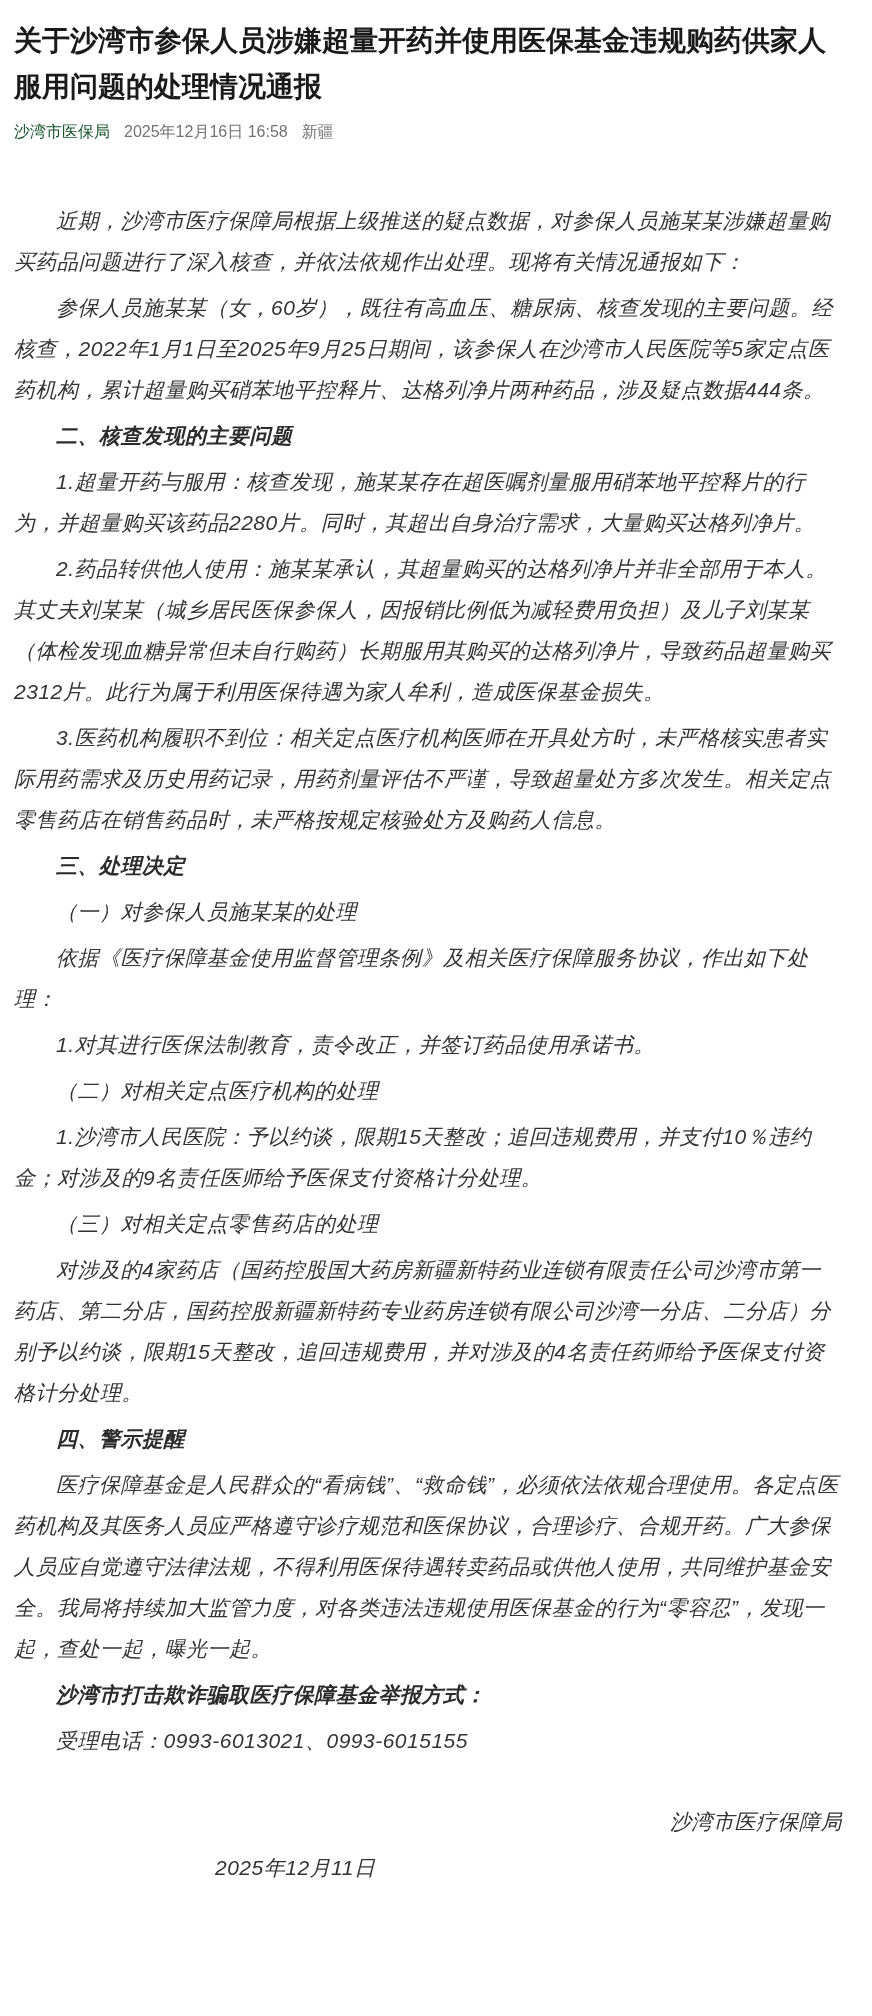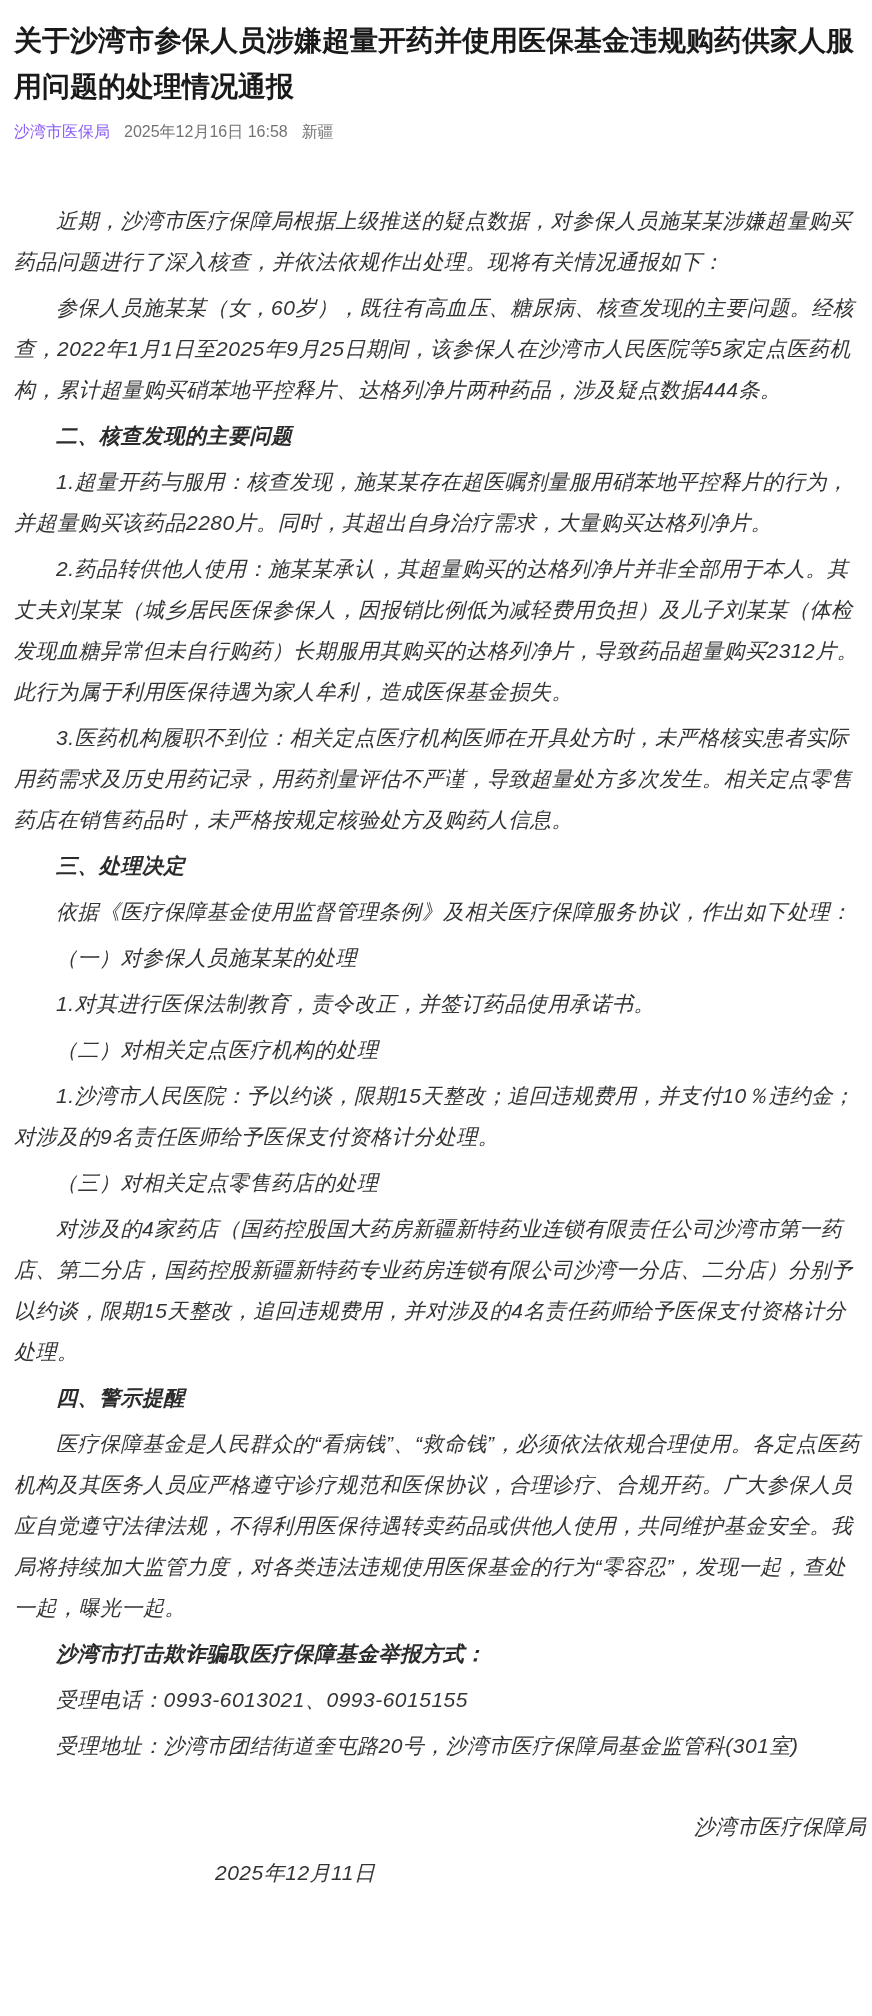--- a/index.html
+++ b/index.html
@@ -8,42 +8,42 @@
     background: #ffffff;
   }
   body {
     width: 872px;
     height: 2016px;
     overflow: hidden;
     font-family: "Liberation Sans", sans-serif;
     -webkit-font-smoothing: antialiased;
   }
   .page {
-    padding: 18px 6px 0 14px;
+    padding: 18px 30px 0 14px;
     box-sizing: border-box;
   }
   h1.title {
     margin: 0;
     font-size: 28px;
     line-height: 46px;
     font-weight: 700;
     color: #1a1a1a;
     letter-spacing: 0px;
   }
   .byline {
     margin-top: 10px;
     display: flex;
     align-items: baseline;
     gap: 14px;
     font-size: 16px;
     line-height: 24px;
     white-space: nowrap;
   }
   .byline .author {
-    color: #8b5cf6;
+    color: #14532d;
     text-decoration: none;
     cursor: pointer;
   }
   .byline .meta {
     color: #737373;
   }
   .content {
     margin-top: 56px;
     font-size: 21px;
     color: #333333;
@@ -85,29 +85,28 @@
   </div>
 
   <div class="content">
     <p class="p">近期，沙湾市医疗保障局根据上级推送的疑点数据，对参保人员施某某涉嫌超量购买药品问题进行了深入核查，并依法依规作出处理。现将有关情况通报如下：</p>
     <p class="p">参保人员施某某（女，60岁），既往有高血压、糖尿病、核查发现的主要问题。经核查，2022年1月1日至2025年9月25日期间，该参保人在沙湾市人民医院等5家定点医药机构，累计超量购买硝苯地平控释片、达格列净片两种药品，涉及疑点数据444条。</p>
     <p class="h">二、核查发现的主要问题</p>
     <p class="p">1.超量开药与服用：核查发现，施某某存在超医嘱剂量服用硝苯地平控释片的行为，并超量购买该药品2280片。同时，其超出自身治疗需求，大量购买达格列净片。</p>
     <p class="p">2.药品转供他人使用：施某某承认，其超量购买的达格列净片并非全部用于本人。其丈夫刘某某（城乡居民医保参保人，因报销比例低为减轻费用负担）及儿子刘某某（体检发现血糖异常但未自行购药）长期服用其购买的达格列净片，导致药品超量购买2312片。此行为属于利用医保待遇为家人牟利，造成医保基金损失。</p>
     <p class="p">3.医药机构履职不到位：相关定点医疗机构医师在开具处方时，未严格核实患者实际用药需求及历史用药记录，用药剂量评估不严谨，导致超量处方多次发生。相关定点零售药店在销售药品时，未严格按规定核验处方及购药人信息。</p>
     <p class="h">三、处理决定</p>
+    <p class="p">（一）对参保人员施某某的处理</p>
     <p class="p">依据《医疗保障基金使用监督管理条例》及相关医疗保障服务协议，作出如下处理：</p>
-    <p class="p">（一）对参保人员施某某的处理</p>
     <p class="p">1.对其进行医保法制教育，责令改正，并签订药品使用承诺书。</p>
     <p class="p">（二）对相关定点医疗机构的处理</p>
     <p class="p">1.沙湾市人民医院：予以约谈，限期15天整改；追回违规费用，并支付10％违约金；对涉及的9名责任医师给予医保支付资格计分处理。</p>
     <p class="p">（三）对相关定点零售药店的处理</p>
     <p class="p">对涉及的4家药店（国药控股国大药房新疆新特药业连锁有限责任公司沙湾市第一药店、第二分店，国药控股新疆新特药专业药房连锁有限公司沙湾一分店、二分店）分别予以约谈，限期15天整改，追回违规费用，并对涉及的4名责任药师给予医保支付资格计分处理。</p>
     <p class="h">四、警示提醒</p>
     <p class="p">医疗保障基金是人民群众的“看病钱”、“救命钱”，必须依法依规合理使用。各定点医药机构及其医务人员应严格遵守诊疗规范和医保协议，合理诊疗、合规开药。广大参保人员应自觉遵守法律法规，不得利用医保待遇转卖药品或供他人使用，共同维护基金安全。我局将持续加大监管力度，对各类违法违规使用医保基金的行为“零容忍”，发现一起，查处一起，曝光一起。</p>
     <p class="h">沙湾市打击欺诈骗取医疗保障基金举报方式：</p>
     <p class="p">受理电话：0993-6013021、0993-6015155</p>
-    <p class="p">受理地址：沙湾市团结街道奎屯路20号，沙湾市医疗保障局基金监管科(301室)</p>
     <p class="p sig-org">沙湾市医疗保障局</p>
     <p class="p sig-date">2025年12月11日</p>
   </div>
 
 </div>
 
 </body></html>

